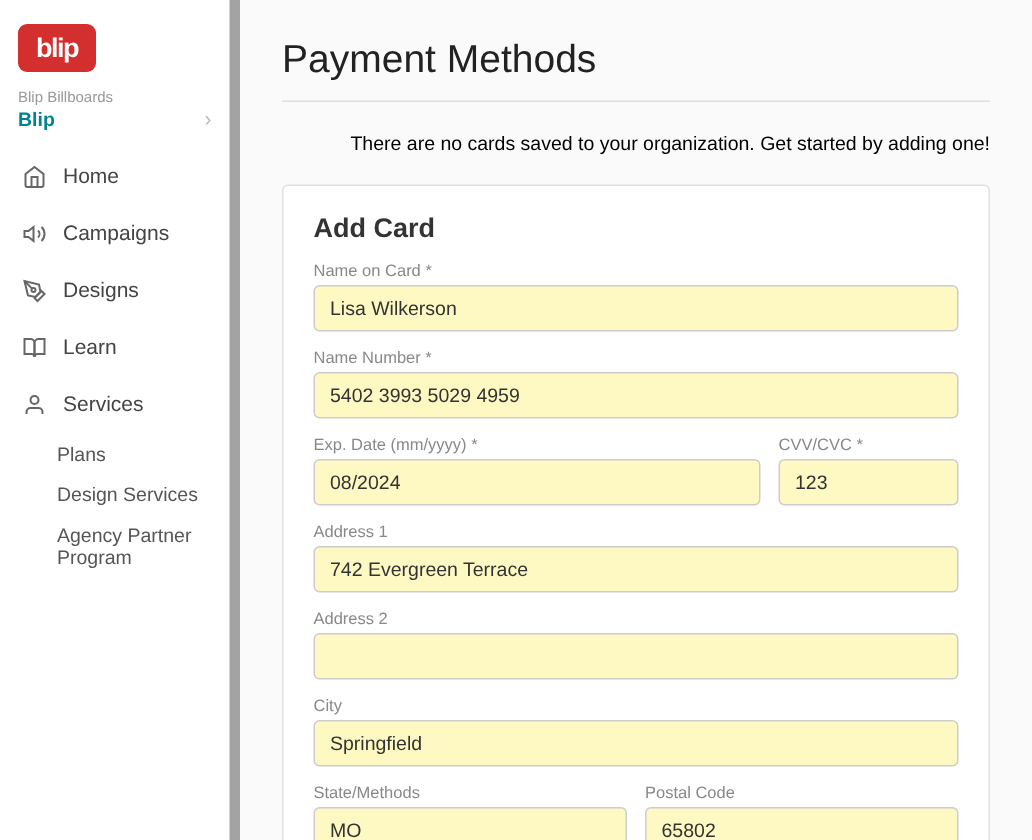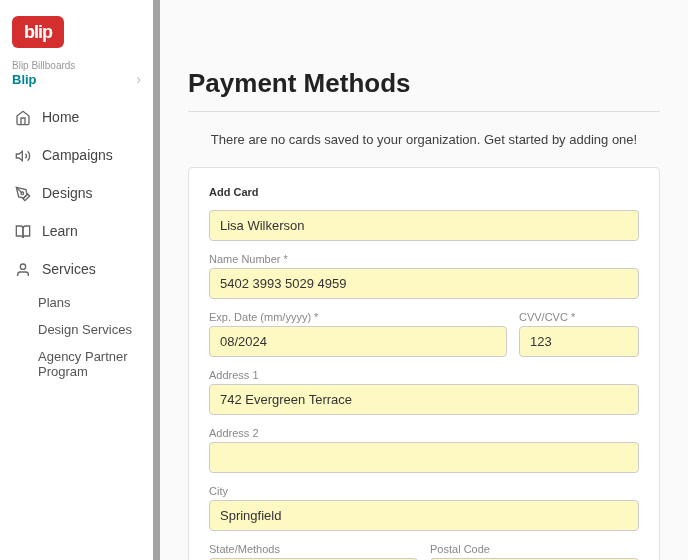--- a/index.html
+++ b/index.html
@@ -89,45 +89,44 @@
 
     
     .main {
       flex: 1;
       overflow-y: auto;
       background: #fafafa;
       padding: 24px 28px;
     }
     .page-title {
       font-size: 26px;
-      font-weight: 700;
+      font-weight: 400;
       color: #222;
       margin-bottom: 12px;
-      margin-top: 44px;
     }
     .divider {
       border: none;
       border-top: 1px solid #ddd;
       margin-bottom: 20px;
     }
     .no-cards-msg {
-      text-align: center;
-      font-size: 13px;
-      color: #404040;
+      text-align: right;
+      font-size: 13px;
+      color: #000000;
       margin-bottom: 20px;
       font-weight: 500;
     }
     .add-card-section {
       background: #fff;
       padding: 18px 20px 20px;
       border: 1px solid #e0e0e0;
       border-radius: 4px;
     }
     .add-card-title {
-      font-size: 11px;
+      font-size: 18px;
       font-weight: 600;
       color: #333;
       margin-bottom: 12px;
     }
     .form-group {
       margin-bottom: 12px;
     }
     .form-label {
       font-size: 11px;
       color: #888;
@@ -228,20 +227,21 @@
 <main class="main">
   <h1 class="page-title">Payment Methods</h1>
   <hr class="divider">
 
   <p class="no-cards-msg">There are no cards saved to your organization. Get started by adding one!</p>
 
   <div class="add-card-section">
     <div class="add-card-title">Add Card</div>
 
     <div class="form-group">
+      <label class="form-label">Name on Card *</label>
       <input class="form-input" type="text" value="Lisa Wilkerson" style="">
     </div>
 
     <div class="form-group">
       <label class="form-label">Name Number *</label>
       <input class="form-input" type="text" value="5402 3993 5029 4959" style="">
     </div>
 
     <div class="form-row">
       <div class="form-group">

